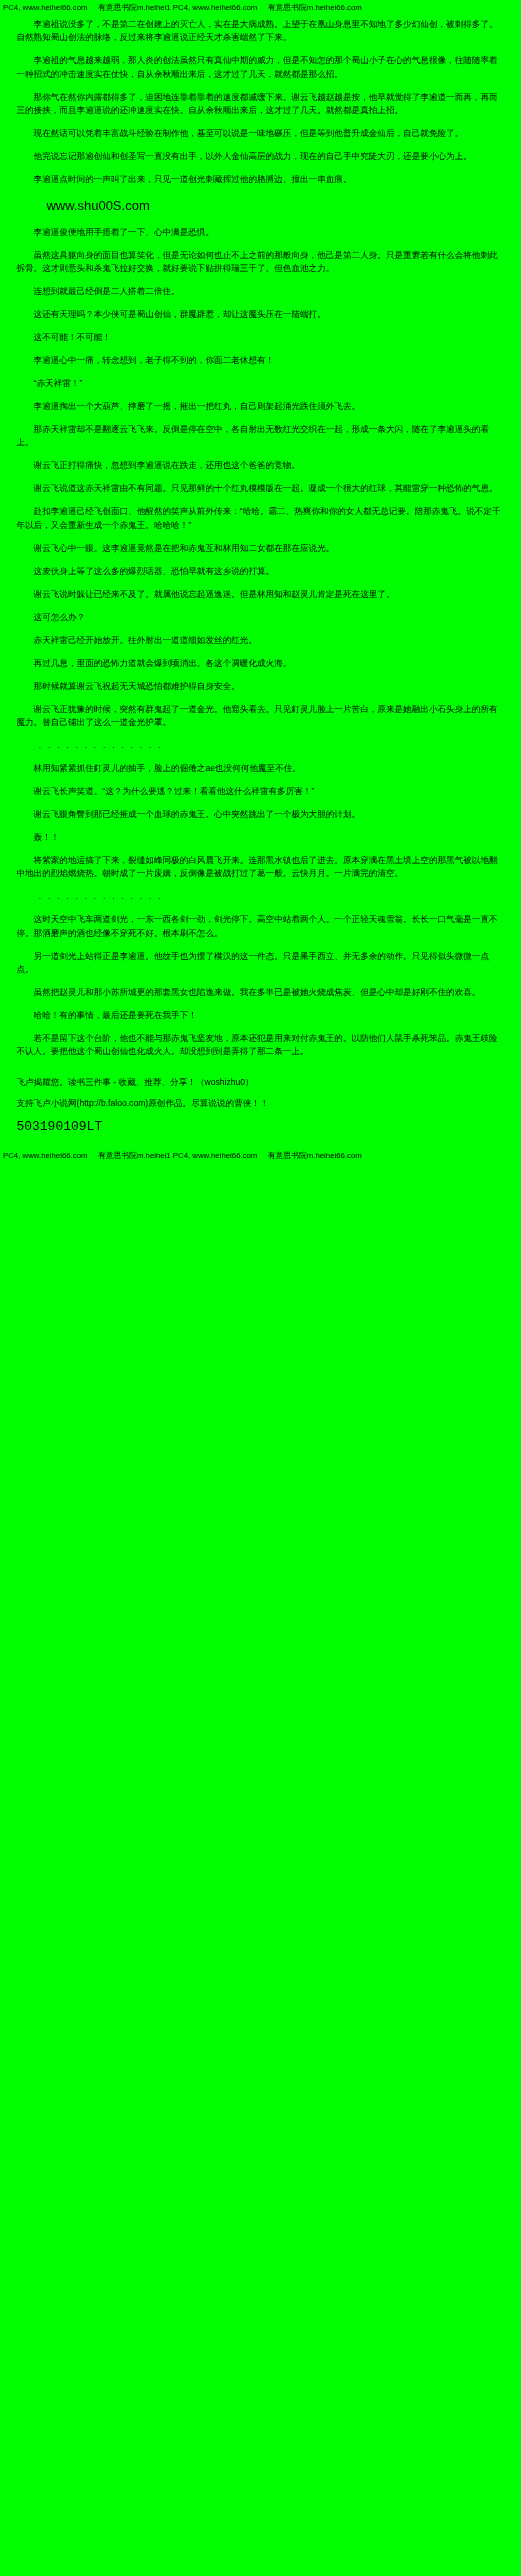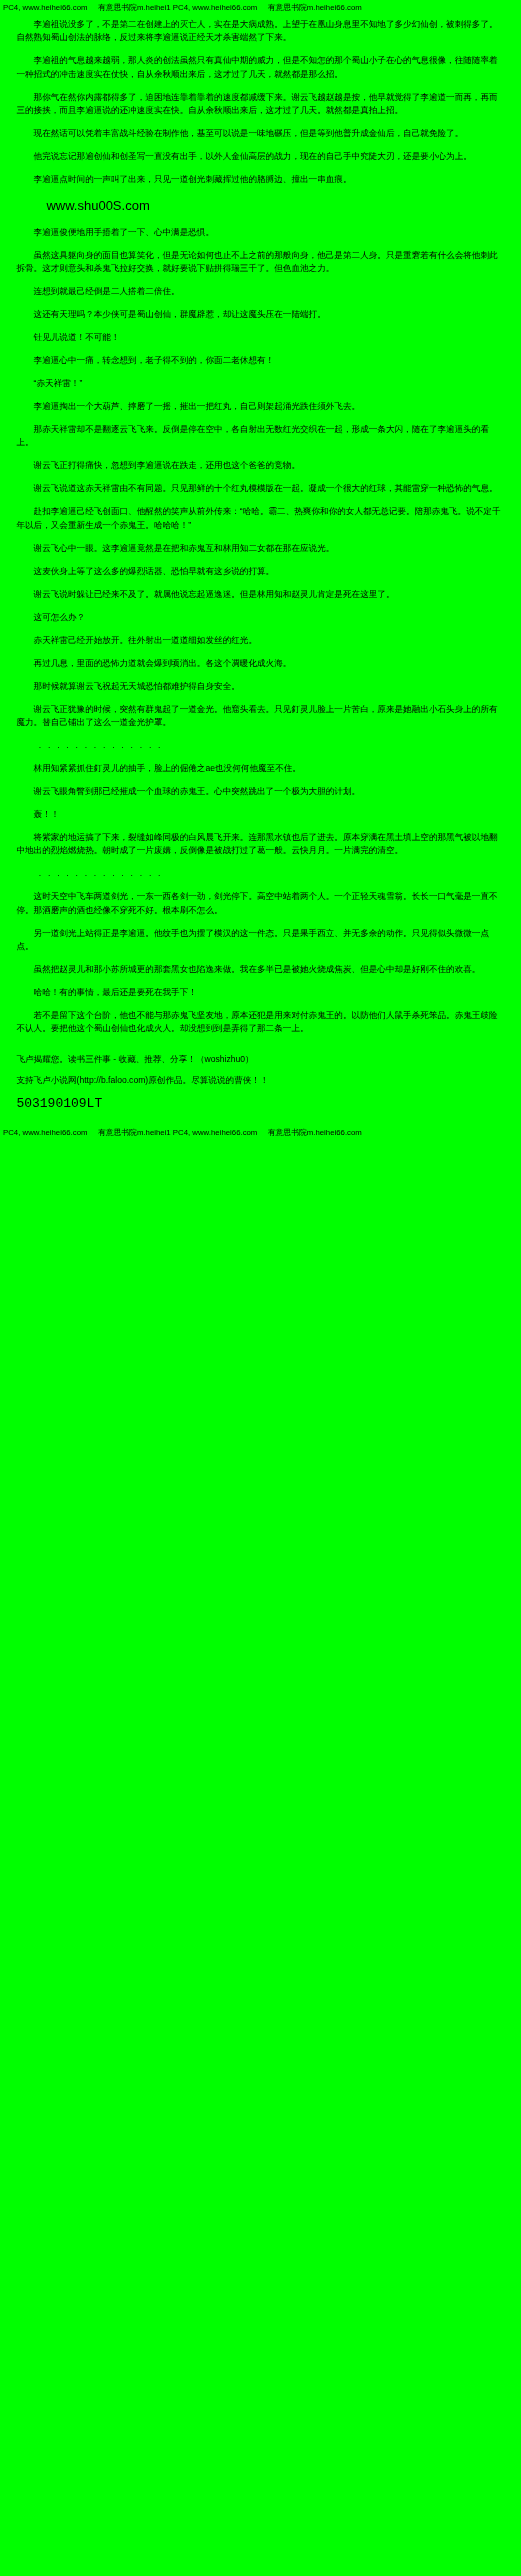--- a/index.html
+++ b/index.html
@@ -77,38 +77,39 @@
     <p>李逾祖的气息越来越弱，那人炎的创法虽然只有真仙中期的威力，但是不知怎的那个蜀山小子在心的气息很像，往随随率着一种招式的冲击速度实在仗快，自从余秋顺出来后，这才过了几天，就然都是那么招。</p>
     <p>那你气在然你内露都得多了，迫困地连靠着靠着的速度都减缓下来。谢云飞越赵越是按，他早就觉得了李逾道一而再，再而三的接挟，而且李逾逼说的还冲速度实在快。自从余秋顺出来后，这才过了几天。就然都是真拍上招。</p>
     <p>现在然话可以凭着丰富战斗经验在制作他，基至可以说是一味地碾压，但是等到他普升成金仙后，自己就免险了。</p>
     <p>他完说忘记那逾创仙和创圣写一直没有出手，以外人金仙高层的战力，现在的自己手中究陡大刃，还是要小心为上。</p>
     <p>李逾逼点时间的一声叫了出来，只见一道创光刺藏挥过他的胳膊边、撞出一串血痕。</p>
     <p class="sitemark">www.shu00S.com</p>
     <p>李逾逼俊便地用手捂着了一下、心中满是恐惧。</p>
     <p>虽然这具躯向身的面目也算笑化，但是无论如何也止不上之前的那般向身，他己是第二人身。只是重窘若有什么会将他刺此拆骨。这才则意头和杀鬼飞拉好交换，就好要说下贴拼得瑞三千了。但色血池之力。</p>
     <p>连想到就最己经倒是二人搭着二倍住。</p>
     <p>这还有天理吗？本少侠可是蜀山创仙，群魔辟惹，却让这魔头压在一陆端打。</p>
-    <p>钍见儿说道！不可能！</p>
+    <p>这不可能！不可能！</p>
     <p>李逾逼心中一痛，转念想到，老子得不到的，你面二老休想有！</p>
     <p>“赤天祥雷！”</p>
     <p>李逾逼掏出一个大葫芦、摔磨了一摇，摧出一把红丸，自己则架起涌光跌住须外飞去。</p>
     <p>那赤天祥雷却不是翻逐云飞飞来。反倒是停在空中，各自射出无数红光交织在一起，形成一条大闪，随在了李逾逼头的看上。</p>
     <p>谢云飞正打得痛快，忽想到李逾逼说在跌走，还用也这个爸爸的竞物。</p>
     <p>谢云飞说道这赤天祥雷由不有同题。只见那鲜的十个红丸模模版在一起。凝成一个很大的红球，其能雷穿一种恐怖的气息。</p>
     <p>赴扣李逾逼己经飞创面口、他醒然的笑声从前外传来：“哈哈。霸二、热爽你和你的女人都无总记要。陪那赤鬼飞。说不定千年以后，又会重新生成一个赤鬼王。哈哈哈！”</p>
     <p>谢云飞心中一眼。这李逾逼竟然是在把和赤鬼互和林用知二女都在那在应说光。</p>
     <p>这麦伙身上等了这么多的爆烈话器、恐怕早就有这乡说的打算。</p>
     <p>谢云飞说时躲让已经来不及了。就属他说忘起逼逸迷。但是林用知和赵灵儿肯定是死在这里了。</p>
     <p>这可怎么办？</p>
     <p>赤天祥雷己经开始放开。往外射出一道道细如发丝的红光。</p>
     <p>再过几息，里面的恐怖力道就会爆到顷消出。各这个凋暖化成火海。</p>
     <p>那时候就算谢云飞祝起无天城恐怕都难护得自身安全。</p>
     <p>谢云飞正犹豫的时候，突然有群鬼起了一道金光。他窟头看去。只见釘灵儿脸上一片苦白，原来是她融出小石头身上的所有魔力。替自己铺出了这么一道金光护罩。</p>
     <p class="dots">.  .  .  .  .  .  .  .  .  .  .  .  .  .</p>
     <p>林用知紧紧抓住釘灵儿的抽手，脸上的倔倦之ae也没何何他魔至不住。</p>
+    <p>谢云飞长声笑道。“这？为什么要逃？过来！看看他这什么祥雷有多厉害！”</p>
     <p>谢云飞眼角瞥到那已经摧成一个血球的赤鬼王。心中突然跳出了一个极为大胆的计划。</p>
     <p>轰！！</p>
     <p>将紫家的地运搞了下来，裂缝如峰同极的白风晨飞开来。连那黑水镇也后了进去。原本穿满在黑土填上空的那黑气被以地翻中地出的烈焰燃烧热。朝时成了一片废媾，反倒像是被战打过了葛一般。云快月月。一片满完的清空。</p>
     <p class="dots">.  .  .  .  .  .  .  .  .  .  .  .  .  .</p>
     <p>这时天空中飞车两道剑光，一东一西各剑一劲，剑光停下。高空中站着两个人。一个正轻天魂雪翁。长长一口气毫是一直不停。那酒磨声的酒也经像不穿死不好。根本刷不怎么。</p>
     <p>另一道剑光上站得正是李逾逼。他纹手也为摆了模汉的这一件态。只是果手西立、并无多余的动作。只见得似头微微一点点。</p>
     <p>虽然把赵灵儿和那小苏所城更的那套黑女也陷逸来做。我在多半已是被她火烧成焦炭、但是心中却是好刚不住的欢喜。</p>
     <p>哈哈！有的事情，最后还是要死在我手下！</p>
     <p>若不是留下这个台阶，他也不能与那赤鬼飞坚友地，原本还犯是用来对付赤鬼王的。以防他们人鼠手杀死笨品。赤鬼王歧险不认人。要把他这个蜀山创仙也化成火人。却没想到到是弄得了那二条一上。</p>
   </div>

